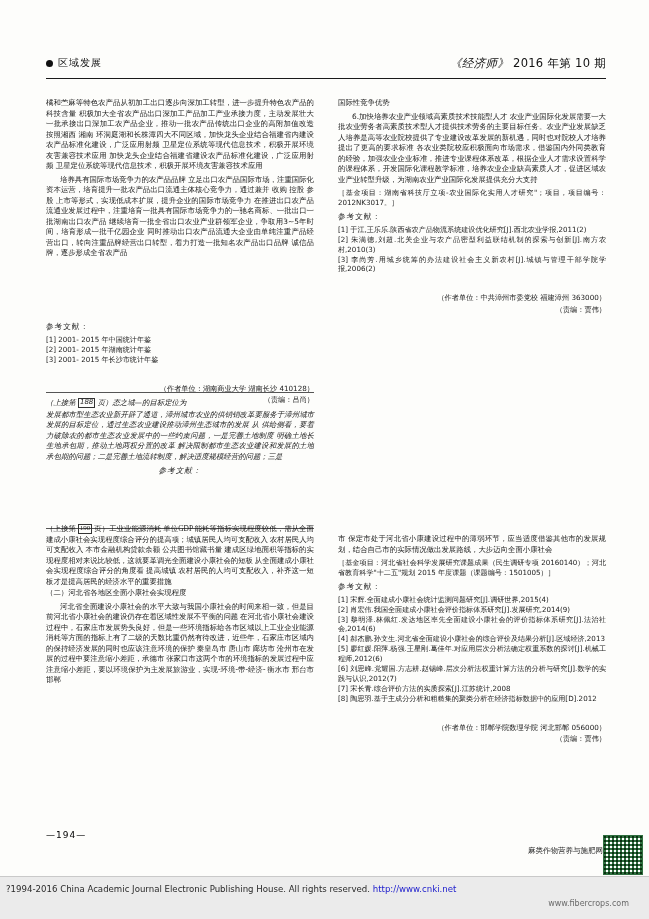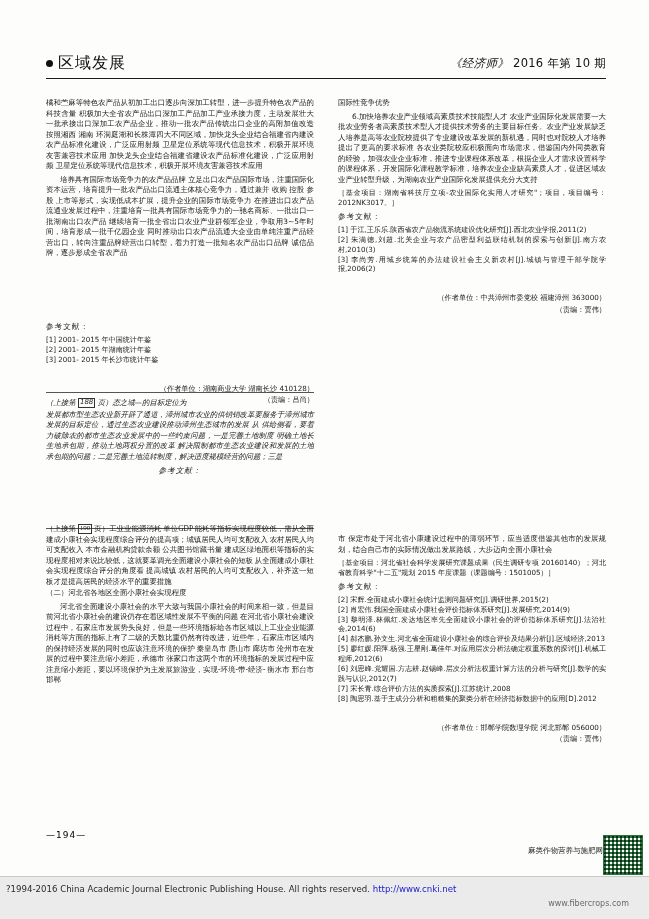--- a/index.html
+++ b/index.html
@@ -29,21 +29,21 @@
     height: 30px;
     border-bottom: 1.5px solid #1a1a1a;
     display: flex;
     align-items: center;
     justify-content: space-between;
   }
   .header-left {
     display: flex;
     align-items: center;
     gap: 5px;
-    font-size: 16px;
+    font-size: 10px;
     letter-spacing: 1px;
     color: #111;
   }
   .bullet-dot {
     width: 7px; height: 7px;
     border-radius: 50%;
     background: #111;
     display: inline-block;
   }
   .header-right {
@@ -260,21 +260,21 @@
     </div>
     <div class="editor-line">（责编：贾伟）</div>
   </div>
 
   <div class="col right" style="top:534px;">
     <div class="blk">
       <p class="noind">市  保定市处于河北省小康建设过程中的薄弱环节，应当适度借鉴其他市的发展规划，结合自己市的实际情况做出发展路线，大步迈向全面小康社会</p>
     </div>
     <div class="proj">［基金项目：河北省社会科学发展研究课题成果（民生调研专项 20160140）；河北省教育科学"十二五"规划 2015 年度课题（课题编号：1501005）］</div>
     <div class="refs-title left-align">参考文献：</div>
-    <div class="small">[2] 宋辉.全面建成小康社会统计监测问题研究[J].调研世界,2015(2)</div>
+    <div class="small">[1] 宋辉.全面建成小康社会统计监测问题研究[J].调研世界,2015(4)</div>
     <div class="small">[2] 肖宏伟.我国全面建成小康社会评价指标体系研究[J].发展研究,2014(9)</div>
     <div class="small">[3] 黎明泽.林佩红.发达地区率先全面建设小康社会的评价指标体系研究[J].法治社会,2014(6)</div>
     <div class="small">[4] 郝杰鹏.孙文生.河北省全面建设小康社会的综合评价及结果分析[J].区域经济,2013</div>
     <div class="small">[5] 廖红媛.阳萍.杨强.王星刚.葛佳年.对应用层次分析法确定权重系数的探讨[J].机械工程师,2012(6)</div>
     <div class="small">[6] 刘思峰.党耀国.方志耕.赵锡峰.层次分析法权重计算方法的分析与研究[J].数学的实践与认识,2012(7)</div>
     <div class="small">[7] 宋长青.综合评价方法的实质探索[J].江苏统计,2008</div>
     <div class="small">[8] 陶思羽.基于主成分分析和粗糙集的聚类分析在经济指标数据中的应用[D].2012</div>
     <div class="author-line">
       <span>（作者单位：邯郸学院数理学院  河北邯郸</span>
       <span>056000）</span>

